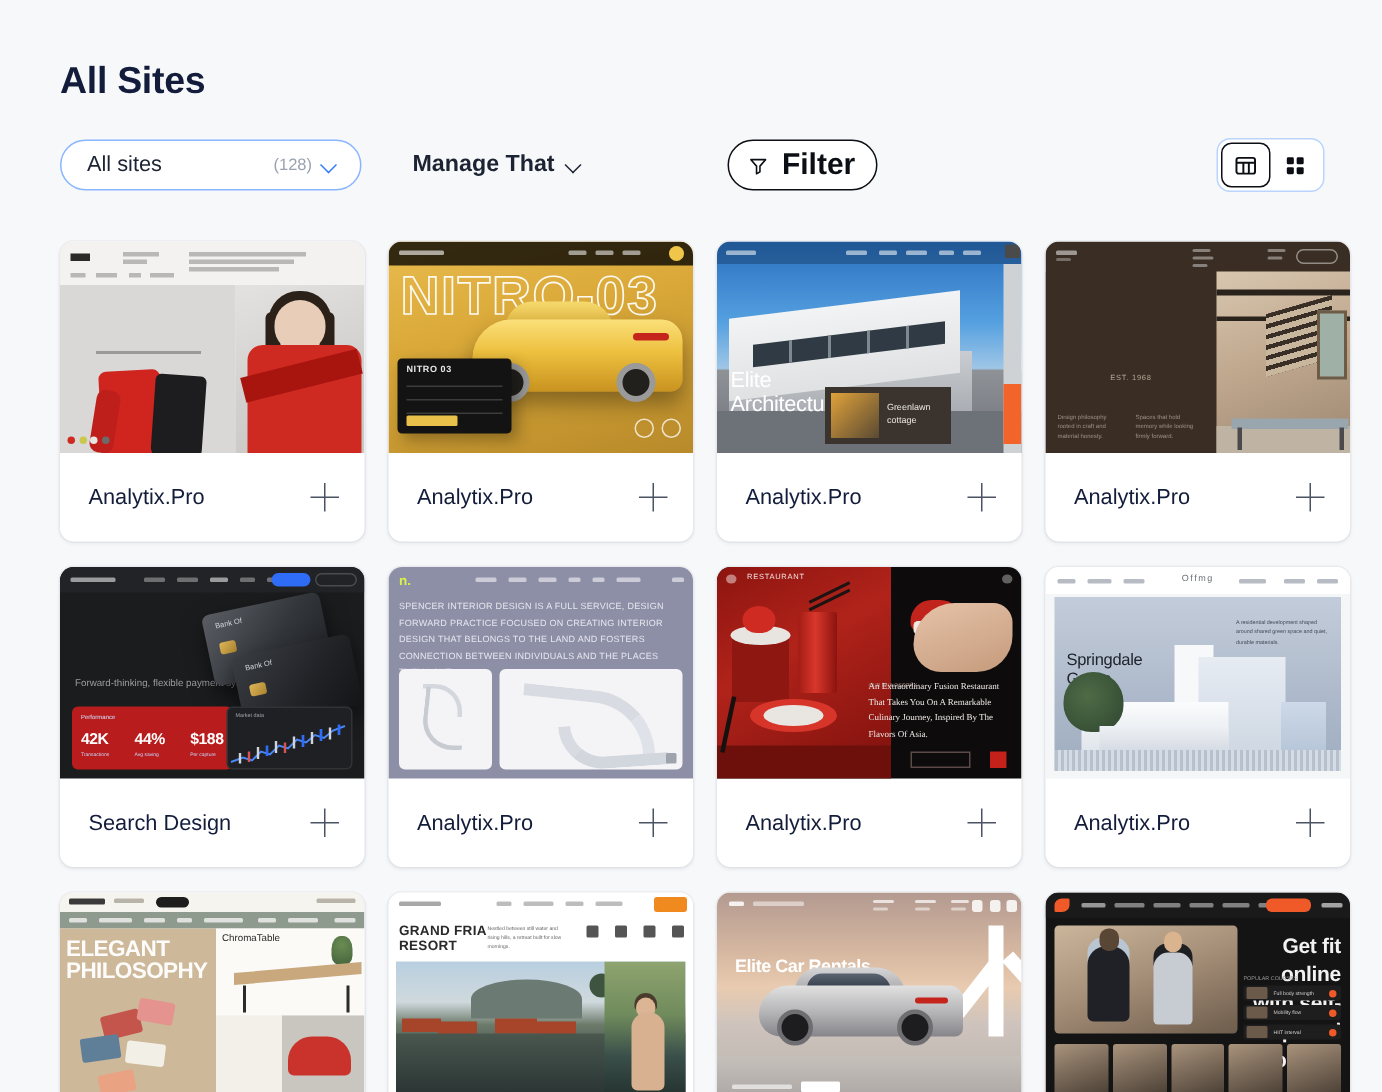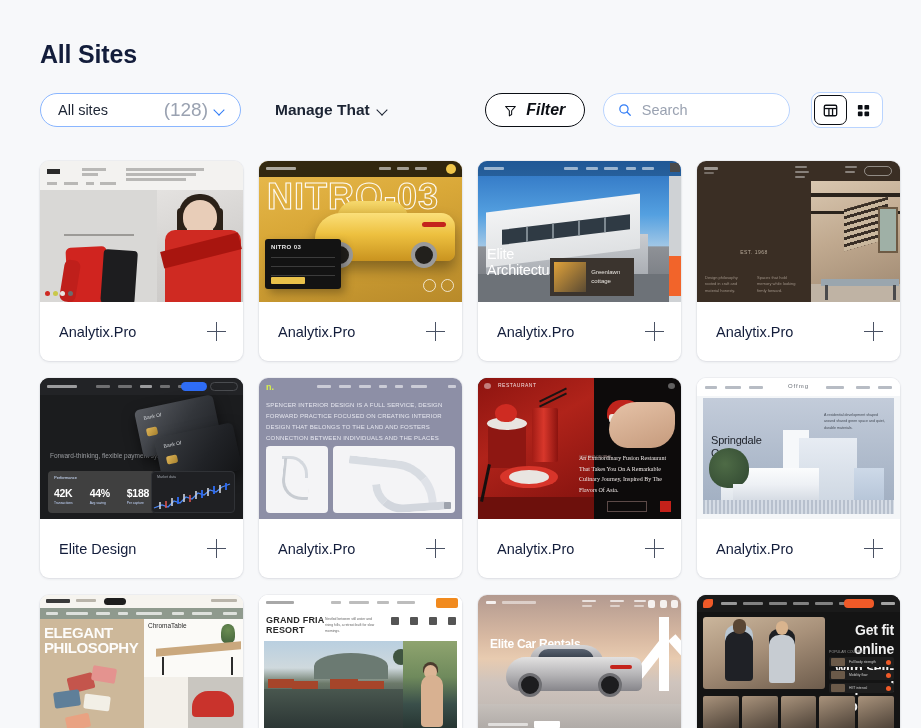--- a/index.html
+++ b/index.html
@@ -19,21 +19,21 @@
   .toolbar { display: flex; align-items: center; height: 36px; }
 
   .sites-select {
     display: flex; align-items: center; justify-content: space-between;
     width: 201px; height: 34px; padding: 0 15px 0 17px;
     border: 1.4px solid #8ab6ff; border-radius: 20px;
     background: #fff; cursor: pointer;
   }
   .sites-select .label { font-size: 14.5px; color: #1c2433; }
   .sites-select .right { display: flex; align-items: center; gap: 7px; }
-  .sites-select .count { font-size: 19px; color: #9aa2b1; }
+  .sites-select .count { font-size: 11px; color: #9aa2b1; }
   .chev { display: inline-block; width: 10px; height: 10px; position: relative; }
   .chev::after {
     content: ""; position: absolute; left: 0; top: 1px;
     width: 7px; height: 7px;
     border-right: 1.8px solid #2f7bf6; border-bottom: 1.8px solid #2f7bf6;
     transform: rotate(45deg);
   }
   .chev.dark::after { border-color: #1c2433; }
 
   .manage-view {
@@ -41,21 +41,21 @@
     margin-left: 34px; cursor: pointer;
   }
   .manage-view .mv-label { font-size: 15.5px; font-weight: bold; color: #1c2433; }
 
   .filter-btn {
     display: flex; align-items: center; justify-content: center; gap: 9px;
     width: 100px; height: 34px; margin-left: 97px;
     border: 1.8px solid #0b0e14; border-radius: 20px;
     background: #fff; cursor: pointer;
   }
-  .filter-btn .f-label { font-size: 16px; font-weight: bold; color: #0b0e14; font-style: italic; }
+  .filter-btn .f-label { font-size: 20px; font-weight: bold; color: #0b0e14; }
 
   .search-box {
     display: flex; align-items: center; gap: 10px;
     width: 187px; height: 34px; margin-left: 18px; padding: 0 14px;
     border: 1.4px solid #b9d4ff; border-radius: 20px;
     background: #fff; cursor: text;
   }
   .search-box .s-ph { font-size: 14.5px; color: #9aa2b1; }
 
   .view-toggle {
@@ -252,21 +252,21 @@
   .t5 .cardB {
     position:absolute; left:118px; top:52px; width:80px; height:48px;
     background: linear-gradient(135deg,#3a3d42 0%,#202226 60%,#141517 100%);
     border-radius:5px; transform: rotate(-12deg); box-shadow:0 6px 14px rgba(0,0,0,.5);
   }
   .t5 .chip { position:absolute; left:8px; top:20px; width:11px; height:8px;
     background:linear-gradient(135deg,#e0b558,#a8832f); border-radius:2px; }
   .t5 .cname { position:absolute; left:8px; top:6px; font-size:5px; color:#cfd2d6; }
   .t5 .statbox {
     position:absolute; left:8px; bottom:6px; width:107px; height:42px;
-    background:#404040; border-radius:4px;
+    background:#b91c1c; border-radius:4px;
   }
   .t5 .statbox .stt { position:absolute; left:6px; top:4px; font-size:4px; color:#cfe0ff; }
   .t5 .stats { position:absolute; left:6px; top:16px; right:6px;
     display:flex; justify-content:space-between; }
   .t5 .stats .v { font-size:10.5px; font-weight:bold; color:#fff; letter-spacing:-.3px; }
   .t5 .stats .k { font-size:3.3px; color:#c5d8ff; margin-top:2px; }
   .t5 .chartbox {
     position:absolute; right:8px; bottom:6px; width:84px; height:42px;
     background:#1f2023; border:1px solid #303236; border-radius:4px; overflow:hidden;
   }
@@ -523,27 +523,20 @@
       <span class="chev dark"></span>
     </div>
 
     <div class="filter-btn">
       <svg width="13" height="13" viewBox="0 0 16 16">
         <path d="M2 3h12l-4.6 5.3V13l-2.8 1.6V8.3z" fill="none" stroke="#0b0e14" stroke-width="1.3" stroke-linejoin="round"></path>
       </svg>
       <span class="f-label">Filter</span>
     </div>
 
-    <div class="search-box">
-      <svg width="14" height="14" viewBox="0 0 16 16">
-        <circle cx="6.8" cy="6.8" r="4.7" fill="none" stroke="#2f7bf6" stroke-width="1.4"></circle>
-        <line x1="10.3" y1="10.3" x2="14" y2="14" stroke="#2f7bf6" stroke-width="1.4" stroke-linecap="round"></line>
-      </svg>
-      <span class="s-ph">Search</span>
-    </div>
 
     <div class="view-toggle">
       <div class="vt-btn active">
         <svg width="15" height="15" viewBox="0 0 16 16">
           <rect x="1.4" y="2.4" width="13.2" height="11.2" rx="1.6" fill="none" stroke="#0b0e14" stroke-width="1.4"></rect>
           <line x1="1.4" y1="5.9" x2="14.6" y2="5.9" stroke="#0b0e14" stroke-width="1.4"></line>
           <line x1="6.3" y1="5.9" x2="6.3" y2="13.6" stroke="#0b0e14" stroke-width="1.4"></line>
           <line x1="10.2" y1="5.9" x2="10.2" y2="13.6" stroke="#0b0e14" stroke-width="1.4"></line>
         </svg>
       </div>
@@ -760,21 +753,21 @@
             <g stroke="#2f6df6" stroke-width="1.8">
               <line x1="26" y1="15" x2="26" y2="22"></line>
                 <line x1="50" y1="8" x2="50" y2="16"></line>
               <line x1="62" y1="4" x2="62" y2="12"></line>
                 <line x1="74" y1="1" x2="74" y2="8"></line>
             </g>
           </svg>
         </div>
       </div>
       <div class="card-foot">
-        <span class="card-name">Elite Design</span>
+        <span class="card-name">Search Design</span>
         <span class="plus"></span>
       </div>
     </div>
 
     <div class="card">
       <div class="thumb t6">
         <div class="nav">
           <span class="logo">n.</span>
           <span class="tiny" style="left:58px;top:7px;width:14px;height:3px"></span>
           <span class="tiny" style="left:80px;top:7px;width:12px;height:3px"></span>

